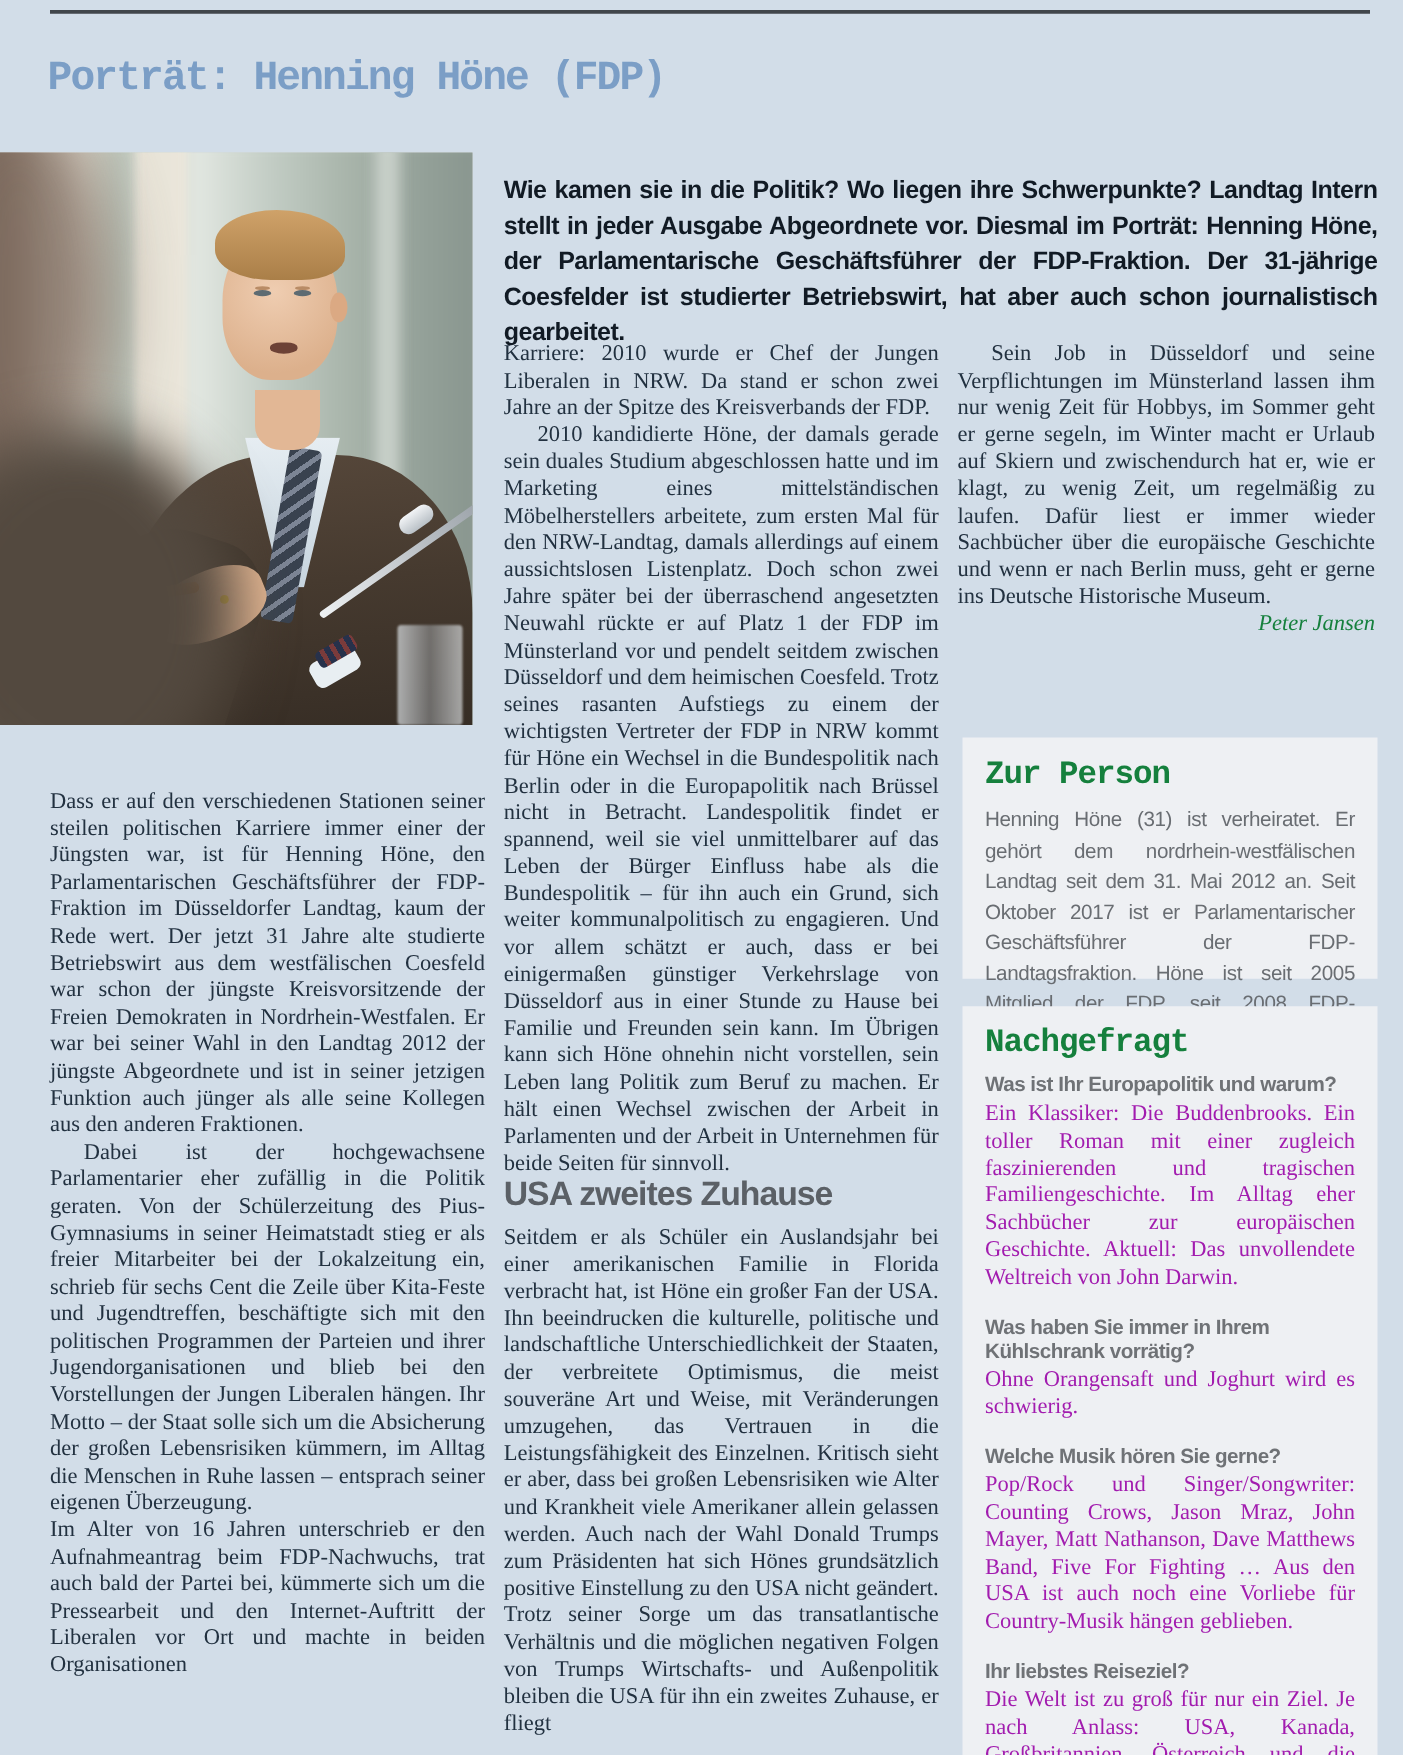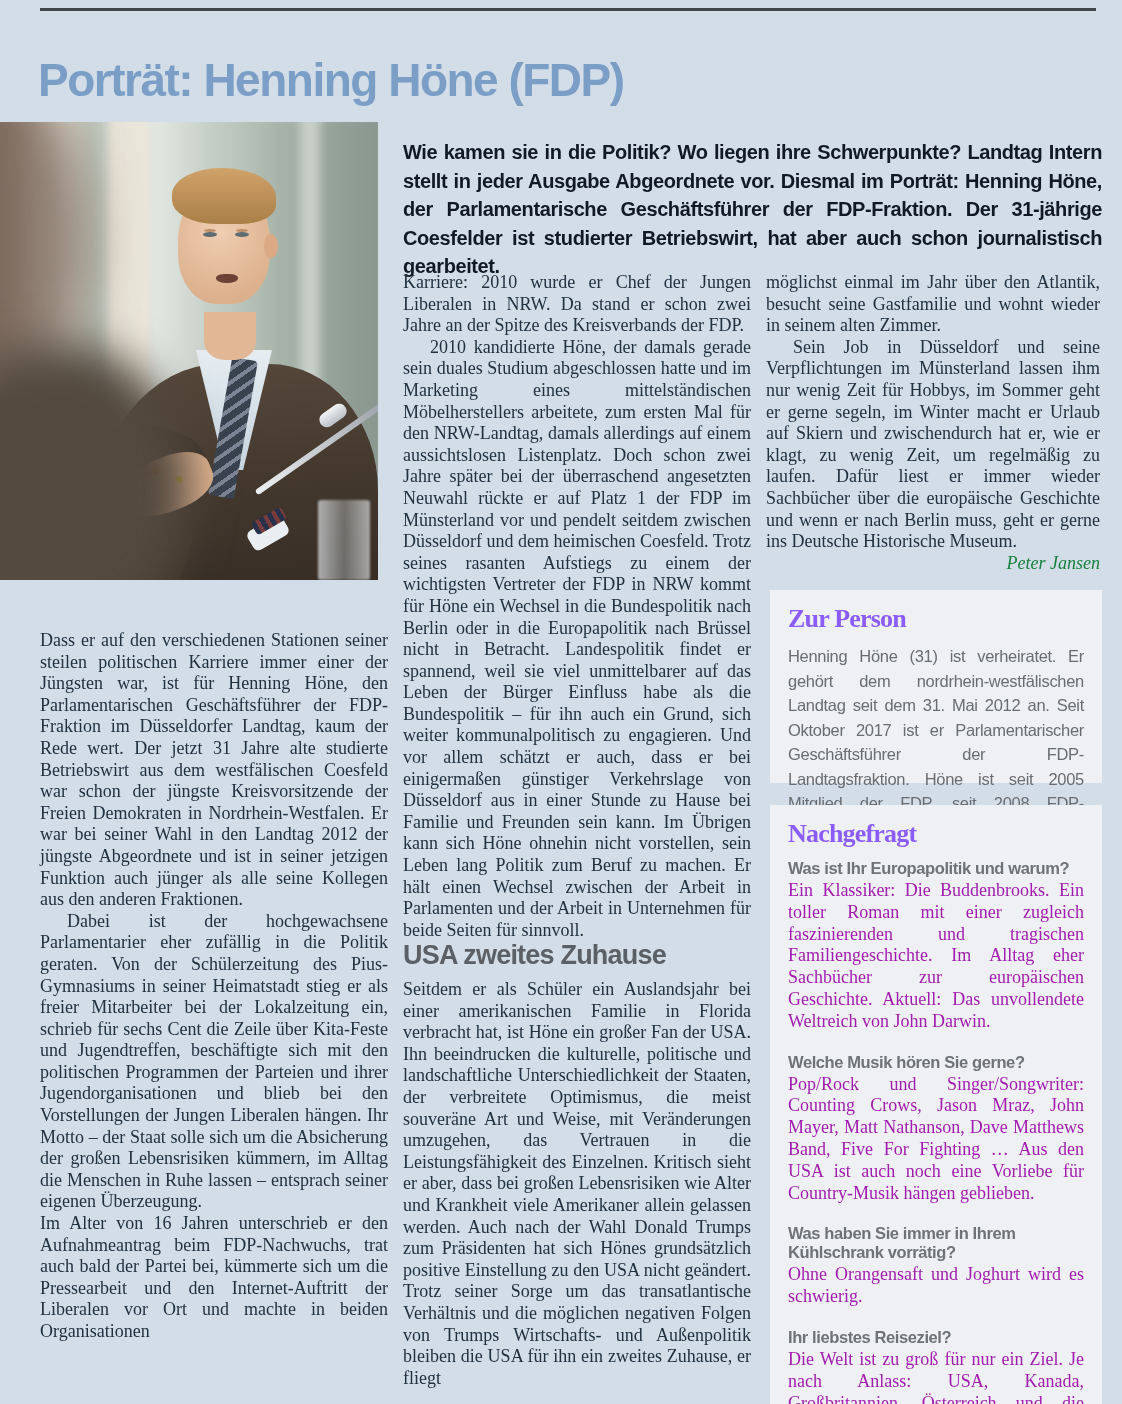--- a/index.html
+++ b/index.html
@@ -5,21 +5,21 @@
   html,body{margin:0;padding:0;}
   body{
     width:1122px;height:1404px;position:relative;overflow:hidden;
     background:#d2dde8;
     font-family:"Liberation Serif",serif;
   }
   
   .top-rule{position:absolute;left:40px;top:8px;width:1056px;height:3px;background:#41464b;}
   .page-title{
     position:absolute;left:38px;top:22px;width:1000px;
-    font-family:Liberation Sans, sans-serif;font-weight:bold;font-size:46px;
+    font-family:Liberation Mono, monospace;font-weight:bold;font-size:33px;
     letter-spacing:-1.5px;color:#7b9ec6;
   }
   
   .intro{
     position:absolute;left:403px;top:118px;width:699px;
     font-family:"Liberation Sans",sans-serif;font-weight:bold;font-size:20px;
     line-height:28.5px;color:#111a24;text-align:justify;letter-spacing:-0.4px;
   }
   
   .col{
@@ -40,22 +40,22 @@
     float:right;font-style:italic;color:#15803d;
   }
   
   .info-box{
     position:absolute;left:770px;width:332px;background:#eef0f3;
     box-sizing:border-box;padding:14px 18px 16px 18px;
   }
   .box-zur-person{top:590px;height:193px;}
   .box-nachgefragt{top:805px;height:665px;}
   .box-title{
-    font-family:Liberation Serif, serif;font-weight:bold;font-size:26px;
-    letter-spacing:-0.8px;color:#8b5cf6;margin:0 0 10px 0;
+    font-family:Liberation Mono, monospace;font-weight:bold;font-size:26px;
+    letter-spacing:-0.8px;color:#15803d;margin:0 0 10px 0;
   }
   .box-body{
     font-family:"Liberation Sans",sans-serif;font-size:16.5px;line-height:24.5px;
     color:#696d72;letter-spacing:-0.3px;text-align:justify;
   }
   .qa-question{
     font-family:"Liberation Sans",sans-serif;font-weight:bold;font-size:16.5px;
     letter-spacing:-0.4px;color:#6f7276;margin:0 0 2px 0;
   }
   .qa-answer{
@@ -169,40 +169,39 @@
 </div>
 
 <div class="col col2">
   <p>Karriere: 2010 wurde er Chef der Jungen Liberalen in NRW. Da stand er schon zwei Jahre an der Spitze des Kreisverbands der FDP.</p>
   <p class="indent">2010 kandidierte Höne, der damals gerade sein duales Studium abgeschlossen hatte und im Marketing eines mittelständischen Möbelherstellers arbeitete, zum ersten Mal für den NRW-Landtag, damals allerdings auf einem aussichtslosen Listenplatz. Doch schon zwei Jahre später bei der überraschend angesetzten Neuwahl rückte er auf Platz 1 der FDP im Münsterland vor und pendelt seitdem zwischen Düsseldorf und dem heimischen Coesfeld. Trotz seines rasanten Aufstiegs zu einem der wichtigsten Vertreter der FDP in NRW kommt für Höne ein Wechsel in die Bundespolitik nach Berlin oder in die Europapolitik nach Brüssel nicht in Betracht. Landespolitik findet er spannend, weil sie viel unmittelbarer auf das Leben der Bürger Einfluss habe als die Bundespolitik – für ihn auch ein Grund, sich weiter kommunalpolitisch zu engagieren. Und vor allem schätzt er auch, dass er bei einigermaßen günstiger Verkehrslage von Düsseldorf aus in einer Stunde zu Hause bei Familie und Freunden sein kann. Im Übrigen kann sich Höne ohnehin nicht vorstellen, sein Leben lang Politik zum Beruf zu machen. Er hält einen Wechsel zwischen der Arbeit in Parlamenten und der Arbeit in Unternehmen für beide Seiten für sinnvoll.</p>
   <h2 class="section-heading">USA zweites Zuhause</h2>
   <p>Seitdem er als Schüler ein Auslandsjahr bei einer amerikanischen Familie in Florida verbracht hat, ist Höne ein großer Fan der USA. Ihn beeindrucken die kulturelle, politische und landschaftliche Unterschiedlichkeit der Staaten, der verbreitete Optimismus, die meist souveräne Art und Weise, mit Veränderungen umzugehen, das Vertrauen in die Leistungsfähigkeit des Einzelnen. Kritisch sieht er aber, dass bei großen Lebensrisiken wie Alter und Krankheit viele Amerikaner allein gelassen werden. Auch nach der Wahl Donald Trumps zum Präsidenten hat sich Hönes grundsätzlich positive Einstellung zu den USA nicht geändert. Trotz seiner Sorge um das transatlantische Verhältnis und die möglichen negativen Folgen von Trumps Wirtschafts- und Außenpolitik bleiben die USA für ihn ein zweites Zuhause, er fliegt</p>
 </div>
 
 <div class="col col3">
-  <p>möglichst einmal im Jahr über den Atlantik, besucht seine Gastfamilie und wohnt wieder in seinem alten Zimmer.</p>
   <p class="indent"><span>Sein Job in Düsseldorf und seine Verpflichtungen im Münsterland lassen ihm nur wenig Zeit für Hobbys, im Sommer geht er gerne segeln, im Winter macht er Urlaub auf Skiern und zwischendurch hat er, wie er klagt, zu wenig Zeit, um regelmäßig zu laufen. Dafür liest er immer wieder Sachbücher über die europäische Geschichte und wenn er nach Berlin muss, geht er gerne ins Deutsche Historische Museum.</span> <span class="author-credit">Peter Jansen</span></p>
 </div>
 
 <div class="info-box box-zur-person">
   <h3 class="box-title">Zur Person</h3>
   <p class="box-body" style="margin:0">Henning Höne (31) ist verheiratet. Er gehört dem nordrhein-westfälischen Landtag seit dem 31. Mai 2012 an. Seit Oktober 2017 ist er Parlamentarischer Geschäftsführer der FDP-Landtagsfraktion. Höne ist seit 2005 Mitglied der FDP, seit 2008 FDP-Kreisvorsitzender in Coesfeld. Seit 2010 ist er Mitglied im FDP-Landesvorstand in NRW.</p>
 </div>
 
 <div class="info-box box-nachgefragt">
   <h3 class="box-title">Nachgefragt</h3>
   <div class="qa-block">
     <p class="qa-question">Was ist Ihr Europapolitik und warum?</p>
     <p class="qa-answer">Ein Klassiker: Die Buddenbrooks. Ein toller Roman mit einer zugleich faszinierenden und tragischen Familiengeschichte. Im Alltag eher Sachbücher zur europäischen Geschichte. Aktuell: Das unvollendete Weltreich von John Darwin.</p>
   </div>
   <div class="qa-block">
+    <p class="qa-question">Was haben Sie immer in Ihrem Kühlschrank vorrätig?</p>
+    <p class="qa-answer">Ohne Orangensaft und Joghurt wird es schwierig.</p>
+  </div>
+  <div class="qa-block">
     <p class="qa-question">Welche Musik hören Sie gerne?</p>
     <p class="qa-answer">Pop/Rock und Singer/Songwriter: Counting Crows, Jason Mraz, John Mayer, Matt Nathanson, Dave Matthews Band, Five For Fighting … Aus den USA ist auch noch eine Vorliebe für Country-Musik hängen geblieben.</p>
   </div>
   <div class="qa-block">
-    <p class="qa-question">Was haben Sie immer in Ihrem Kühlschrank vorrätig?</p>
-    <p class="qa-answer">Ohne Orangensaft und Joghurt wird es schwierig.</p>
-  </div>
-  <div class="qa-block">
     <p class="qa-question">Ihr liebstes Reiseziel?</p>
     <p class="qa-answer">Die Welt ist zu groß für nur ein Ziel. Je nach Anlass: USA, Kanada, Großbritannien, Österreich und die Niederlande. Die nächsten Ziele liegen wahrscheinlich in Skandinavien.</p>
   </div>
 </div>
 
 </body></html>

